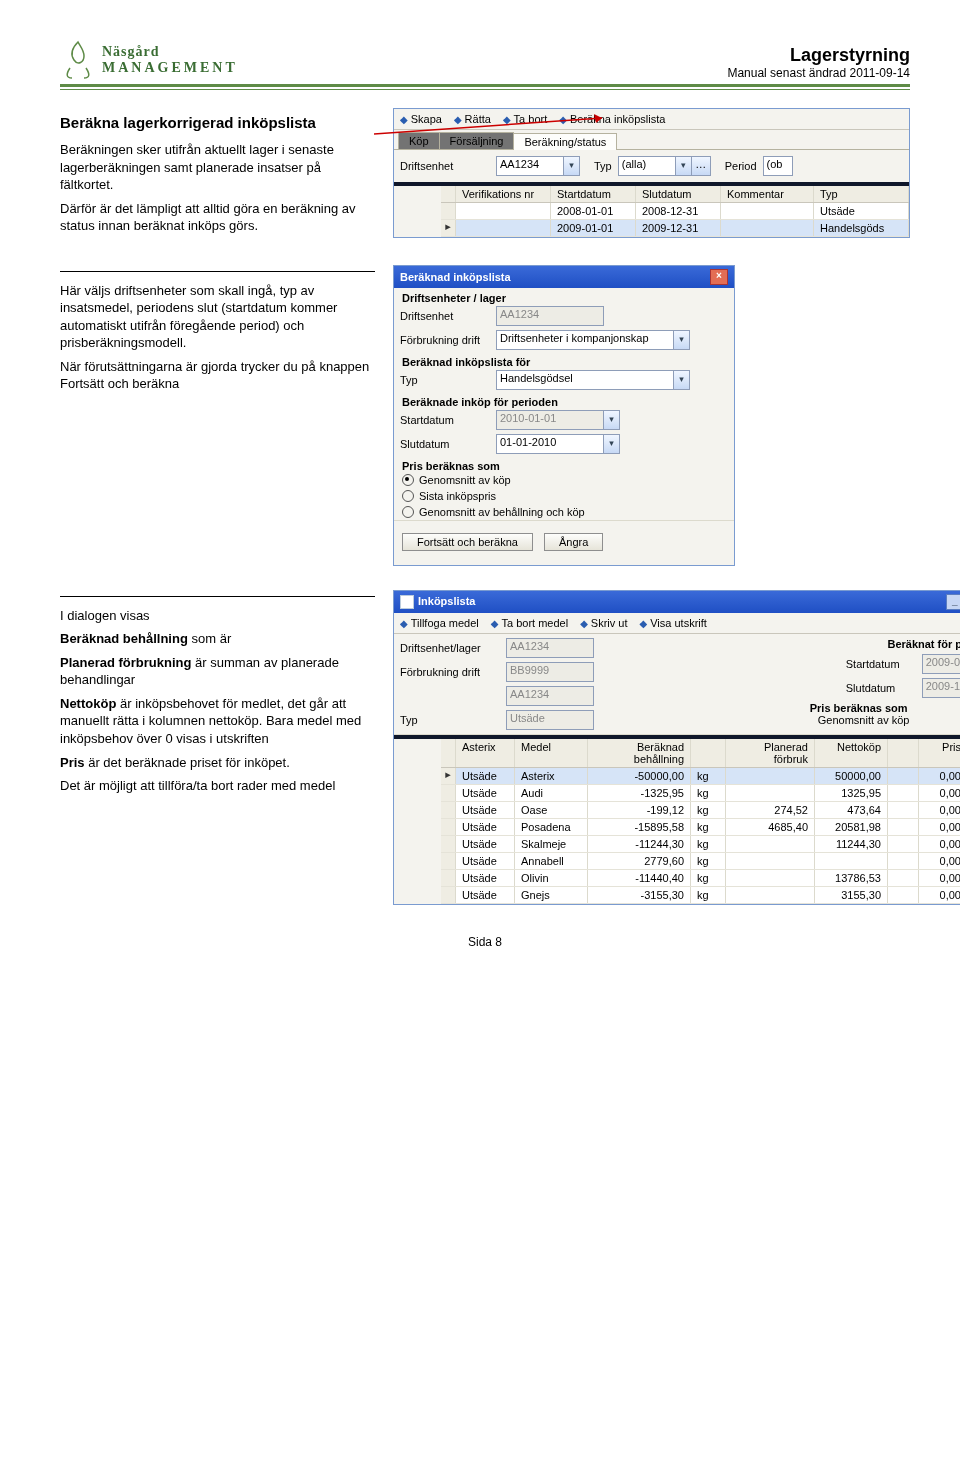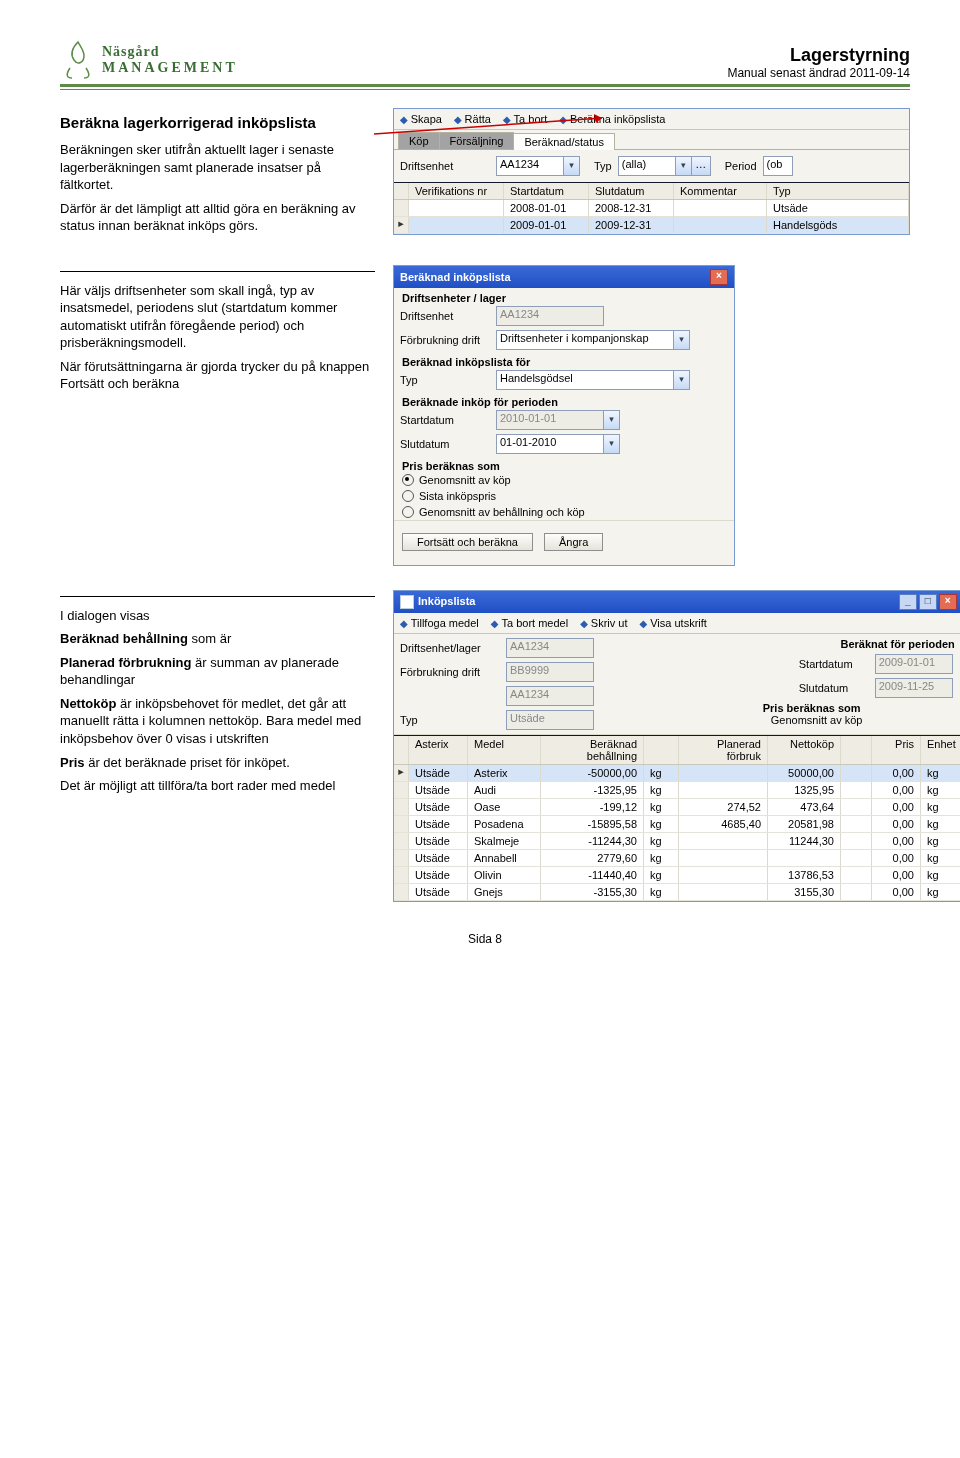--- a/index.html
+++ b/index.html
@@ -50,32 +50,32 @@
     display: flex; justify-content: space-between; align-items: center;
   }
   .close-btn { width: 16px; height: 14px; background: #e36d54; border: 1px solid #a33; color:#fff; font-size:10px; text-align:center; line-height:12px; }
   .minbtns { display:flex; gap:2px; }
   .minbtns div { width:16px; height:14px; background:#c7d7f4; border:1px solid #5a7dc0; font-size:10px; text-align:center; line-height:12px; color:#234; }
   .minbtns .x { background:#e36d54; border-color:#a33; color:#fff; }
 
   .toolbar { padding: 4px 6px; display:flex; gap:12px; border-bottom:1px solid #c9c6bb; background:#f4f3ee; }
   .bullet { color:#2a5db0; font-size:10px; margin-right:3px; }
   .tabs { display:flex; border-bottom:1px solid #b5b29f; padding: 2px 4px 0 4px; gap:0; }
-  .tab { padding: 2px 10px; border:1px solid #b5b29f; border-bottom:none; background:#a3a3a3; margin-right:-1px; font-size:11px; }
+  .tab { padding: 2px 10px; border:1px solid #b5b29f; border-bottom:none; background:#737373; margin-right:-1px; font-size:11px; }
   .tab.active { background:#fdfdfb; position:relative; top:1px; }
 
   .form-row { display:flex; align-items:center; gap:6px; padding:2px 6px; }
   .form-row label { width: 90px; color:#000; font-size:11px; }
   .input { background:#fff; border:1px solid #8e9db8; padding:1px 3px; height:16px; font-size:11px; display:inline-block; }
   .input.dis { background:#edece5; color:#888; }
   .combo { display:inline-flex; }
   .combo .arrow { width:15px; height:18px; border:1px solid #8e9db8; border-left:none; background:linear-gradient(#f0f6ff,#c7d9f5); text-align:center; font-size:9px; line-height:16px; color:#345; }
   .dots { width:18px; height:18px; border:1px solid #8e9db8; border-left:none; background:linear-gradient(#f0f6ff,#c7d9f5); text-align:center; font-size:11px; line-height:14px; }
 
-  .grid { border-top:1px solid #0f172a; }
+  .grid { border-top:4px solid #0f172a;padding-left:47px; }
   .grid .ghead { display:flex; background:#efede3; border-bottom:1px solid #c9c6bb; }
   .grid .gcell { padding:2px 6px; border-right:1px solid #dcdacd; font-size:11px; }
   .grid .grow { display:flex; background:#fff; border-bottom:1px solid #e5e3d8; }
   .grid .grow.sel { background:#d6e4f7; }
   .grid .marker { width:14px; background:#efede3; border-right:1px solid #dcdacd; text-align:center; color:#333; }
   .num { text-align:right; }
 
   .group-label { font-weight:bold; padding:4px 8px 0 8px; }
   .radio { display:flex; align-items:center; gap:5px; padding:2px 8px; font-size:11px; }
   .radio-dot { width:10px; height:10px; border:1px solid #555; border-radius:50%; display:inline-block; position:relative; }
@@ -126,21 +126,21 @@
           </svg>
         <div class="toolbar">
           <span><span class="bullet">◆</span><span>Skapa</span></span>
           <span><span class="bullet">◆</span><span>Rätta</span></span>
           <span><span class="bullet">◆</span><span>Ta bort</span></span>
           <span><span class="bullet">◆</span><span>Beräkna inköpslista</span></span>
         </div>
         <div class="tabs">
           <div class="tab">Köp</div>
           <div class="tab">Försäljning</div>
-          <div class="tab active">Beräknad/status</div>
+          <div class="tab active">Beräkning/status</div>
         </div>
         <div class="form-row" style="padding:6px;">
           <label>Driftsenhet</label>
           <span class="combo">
               <span class="input" style="width:60px">AA1234</span>
               <span class="arrow">▾</span>
             </span>
           <label style="width:auto; margin-left:8px;">Typ</label>
           <span class="combo">
               <span class="input" style="width:50px">(alla)</span>

